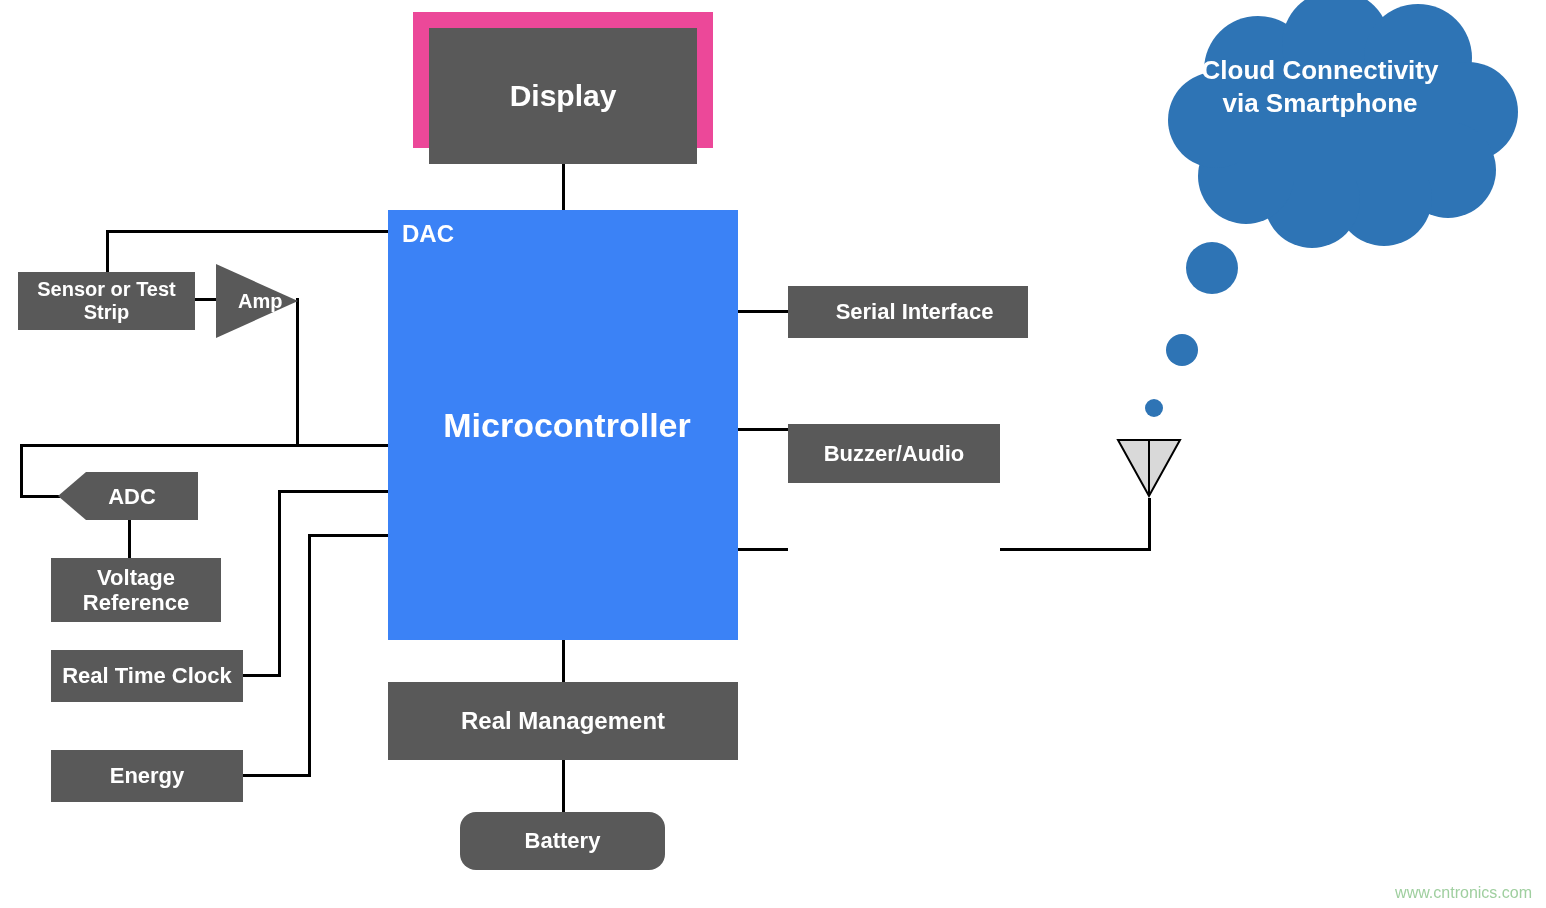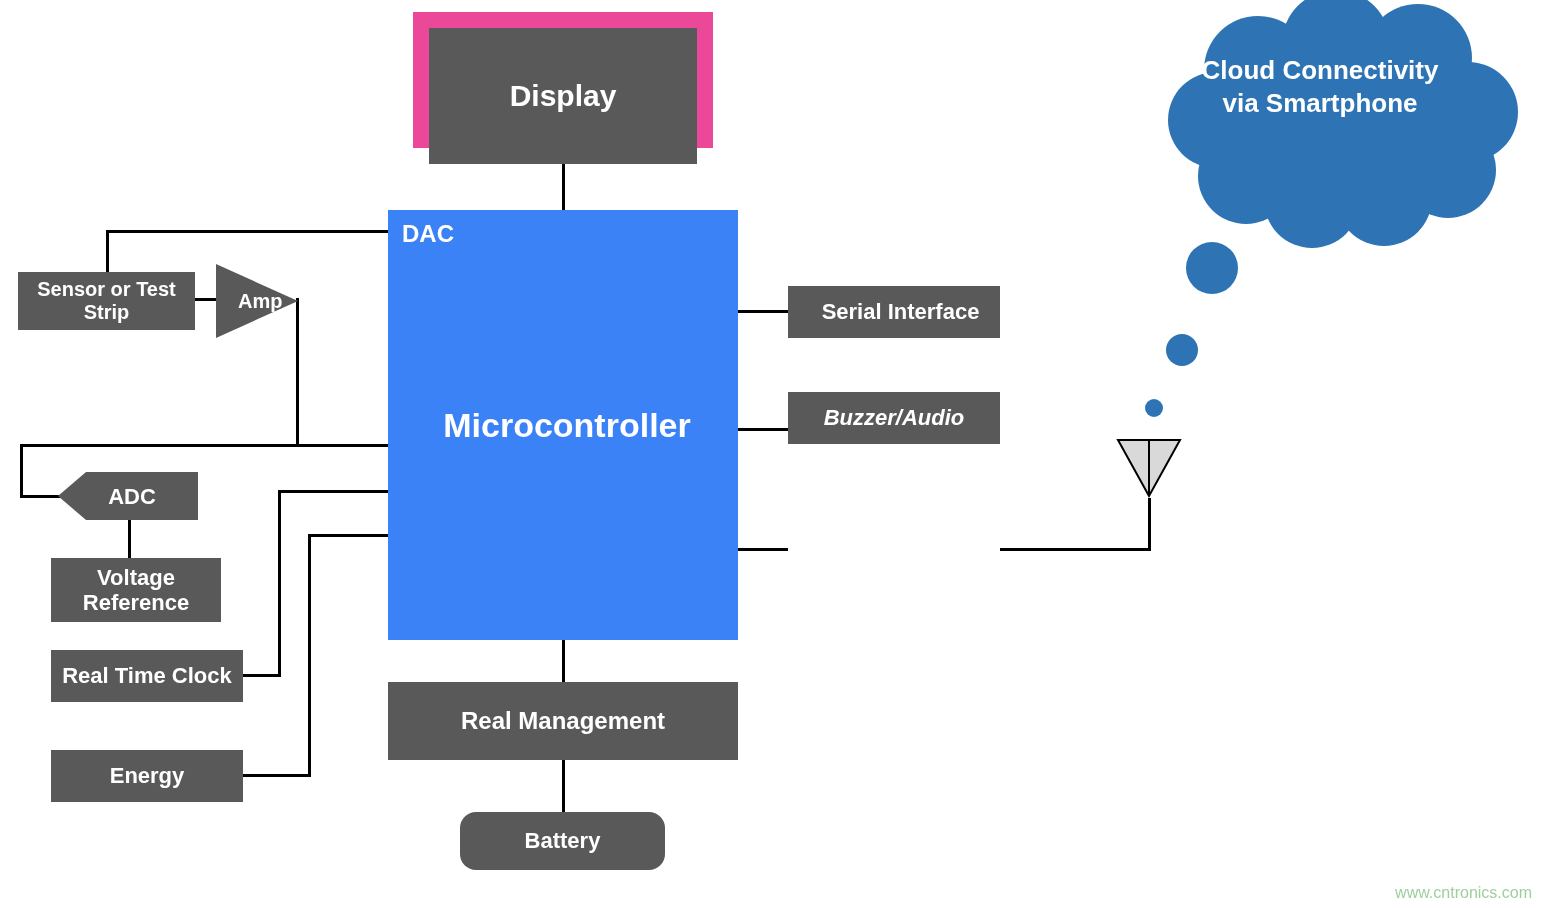--- a/index.html
+++ b/index.html
@@ -172,25 +172,25 @@
   </div>
 
   <div class="box" style="left:388px; top:682px; width:350px; height:78px; font-size:24px;">
     <span class="label-inner">Real Management</span>
   </div>
 
   <div class="box" style="left:460px; top:812px; width:205px; height:58px;border-radius:16px;">
     <span class="label-inner">Battery</span>
   </div>
 
-  <div class="box" style="left:788px; top:286px; width:212px; height:52px;padding-left:21px;">
+  <div class="box" style="left:788px; top:286px; width:240px; height:52px;padding-left:21px;">
     <span class="label-inner">Serial Interface</span>
   </div>
 
-  <div class="box" style="left:788px; top:392px; width:212px; height:52px;font-style:italic;">
+  <div class="box" style="left:788px; top:424px; width:212px; height:59px;">
     <span class="label-inner">Buzzer/Audio</span>
   </div>
 
 
   <svg class="shape" style="left:1118px; top:440px; width:62px; height:60px;">
     <polygon points="0,0 62,0 31,56" fill="#D9D9D9" stroke="#000000" stroke-width="2"></polygon>
     <line x1="31" y1="0" x2="31" y2="56" stroke="#000000" stroke-width="2"></line>
   </svg>
 
   <svg class="shape" style="left:1088px; top:0px; width:440px; height:430px;">

